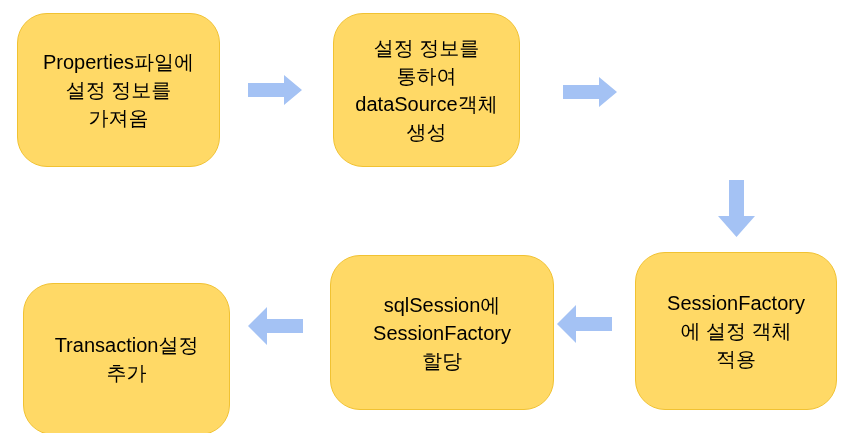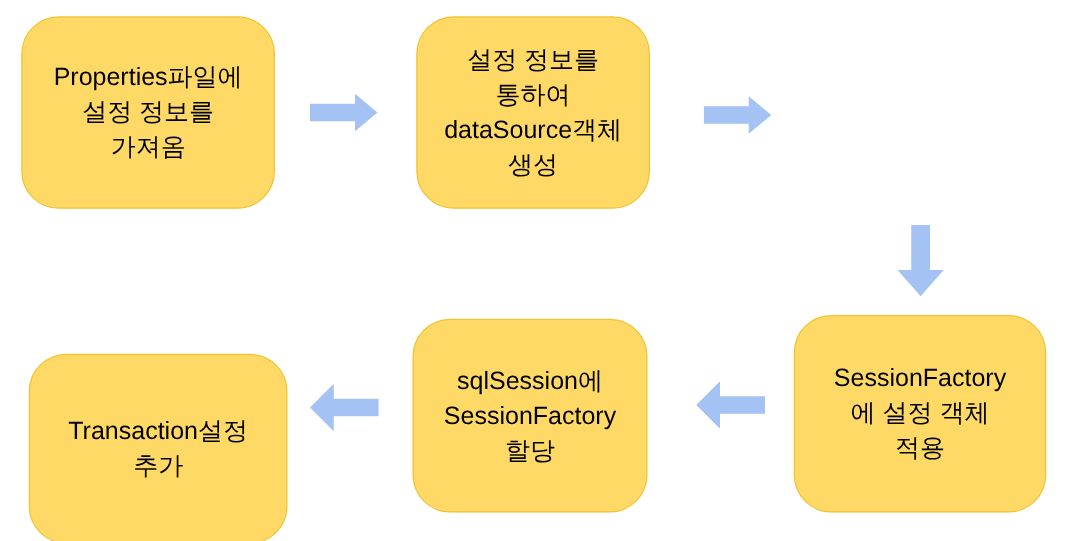--- a/index.html
+++ b/index.html
@@ -39,21 +39,21 @@
   .arrow-fill {
     fill: var(--arrow-color, #A4C2F4);
   }
 
   
   .box-1 { left: 17px;  top: 13px;  width: 203px; height: 154px; }
   .box-2 { left: 333px; top: 13px;  width: 187px; height: 154px; }
   .box-3 { left: 635px; top: 13px;  width: 198px; height: 154px; }
   
   .box-4 { left: 635px; top: 252px; width: 202px; height: 158px; }
-  .box-5 { left: 330px; top: 255px; width: 188px; height: 155px; }
+  .box-5 { left: 330px; top: 255px; width: 224px; height: 155px; }
   .box-6 { left: 23px;  top: 255px; width: 207px; height: 152px; margin-top: 28px; }
 
   
   .arrow-1 { left: 248px; top: 75px;  width: 54px; height: 30px; }
   .arrow-2 { left: 563px; top: 77px;  width: 54px; height: 30px; }
   .arrow-3 { left: 718px; top: 180px; width: 37px; height: 57px; }
   .arrow-4 { left: 557px; top: 305px; width: 55px; height: 38px; }
   .arrow-5 { left: 248px; top: 307px; width: 55px; height: 38px; }
 </style>
 </head>

